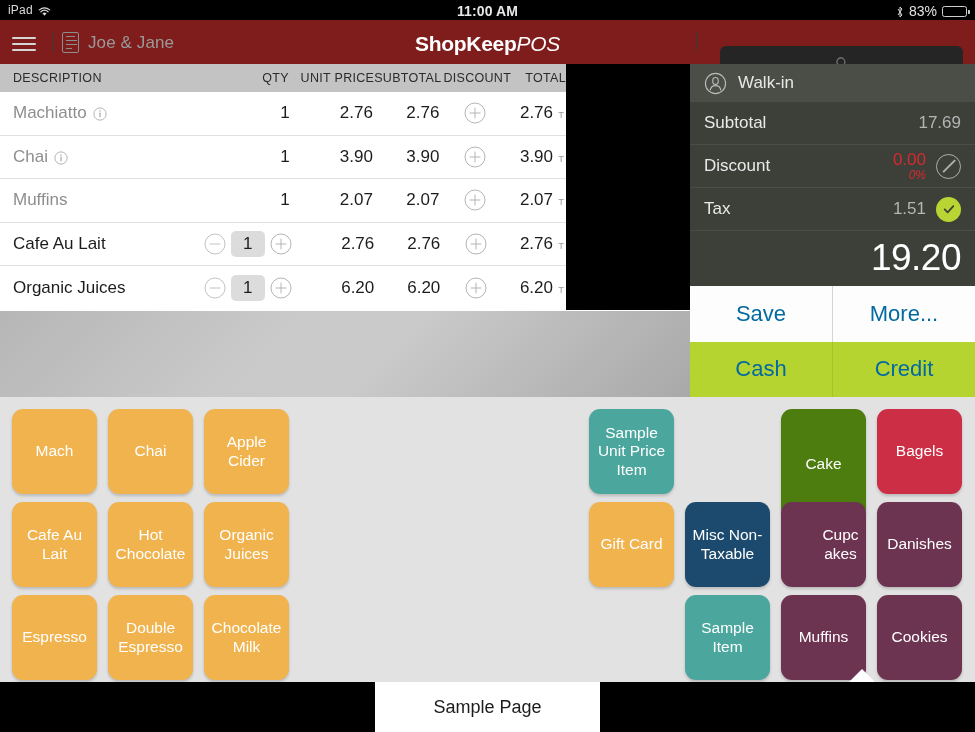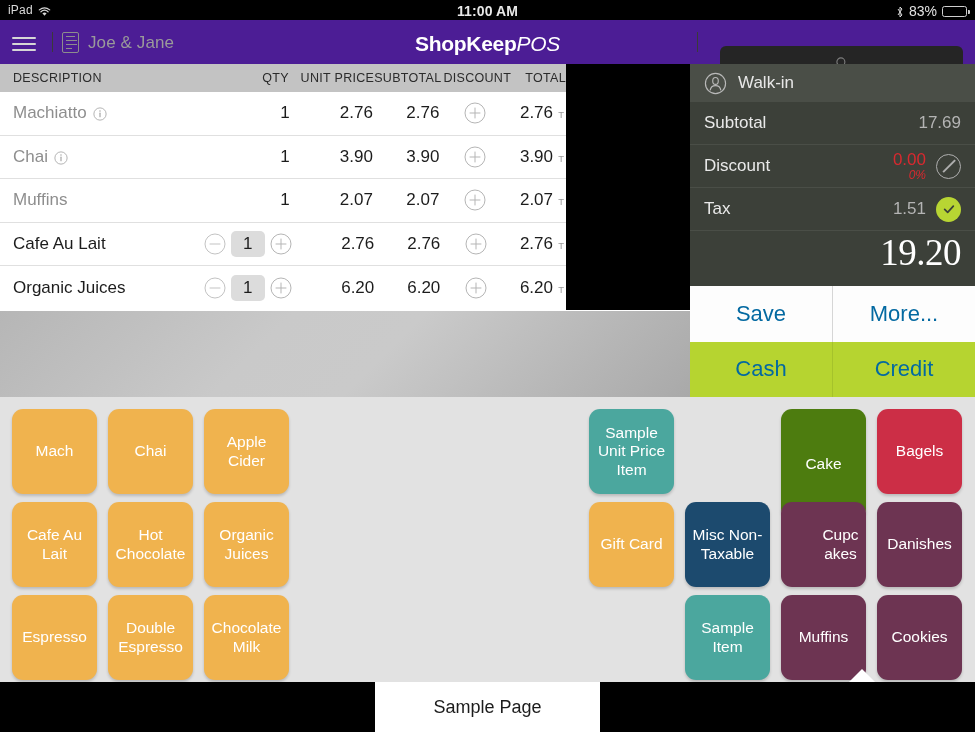--- a/index.html
+++ b/index.html
@@ -30,21 +30,21 @@
   }
   .batt::after {
     content:""; position: absolute; right: -3.5px; top: 3px; width: 2px; height: 4px;
     background: #cfcfcf; border-radius: 0 1px 1px 0;
   }
   .batt-fill { height: 100%; background: #e8e8e8; border-radius: 1px; }
 
   
   .navbar {
     position: absolute; top: 20px; left: 0; width: 975px; height: 44px;
-    background: #4c1d95;
+    background: #7f1d1d;
   }
   .hamburger {
     position: absolute; left: 12px; top: 11px; width: 24px; height: 22px;
     cursor: pointer; padding: 2px 0;
   }
   .hamburger span { display: block; height: 2px; background: #d6d6d6; margin: 4px 0; border-radius:1px;}
   .nav-divider { position: absolute; top: 12px; width: 1px; height: 20px; background: #3a3a3a; }
   .nav-div-1 { left: 52px; }
   .nav-div-2 { left: 697px; }
   .register-badge { position: absolute; left: 62px; top: 12px; display: flex; align-items: center; gap: 9px; cursor: pointer;}
@@ -143,23 +143,22 @@
     width: 25px; height: 25px; border-radius: 50%; margin-left: 10px; flex: none;
   }
   .badge-slash { border: 1.4px solid #aeaeae; position: relative; }
   .badge-slash::after {
     content:""; position:absolute; left: 50%; top: 50%;
     width: 1.6px; height: 17px; background: #aeaeae;
     transform: translate(-50%,-50%) rotate(45deg);
   }
   .badge-check { background: #b8d533; display:flex; align-items:center; justify-content:center;}
   .grand-row {
-    height: 54px; display:flex; justify-content: flex-end;
+    height: 54px; display:flex; align-items:center; justify-content: flex-end;
     padding-right: 14px;
-    font-family: Liberation Serif, serif;
   }
   .grand-val { color: #ffffff; font-size: 37px; font-weight: 300; letter-spacing: -0.5px;}
 
   
   .actions { position: absolute; top: 286px; left: 690px; width: 285px; height: 111px; }
   .act-row { display: flex; height: 55.5px; }
   .act-btn {
     flex: 1; display:flex; align-items:center; justify-content:center;
     font-size: 22px; cursor: pointer; color: #0369a1;
   }

